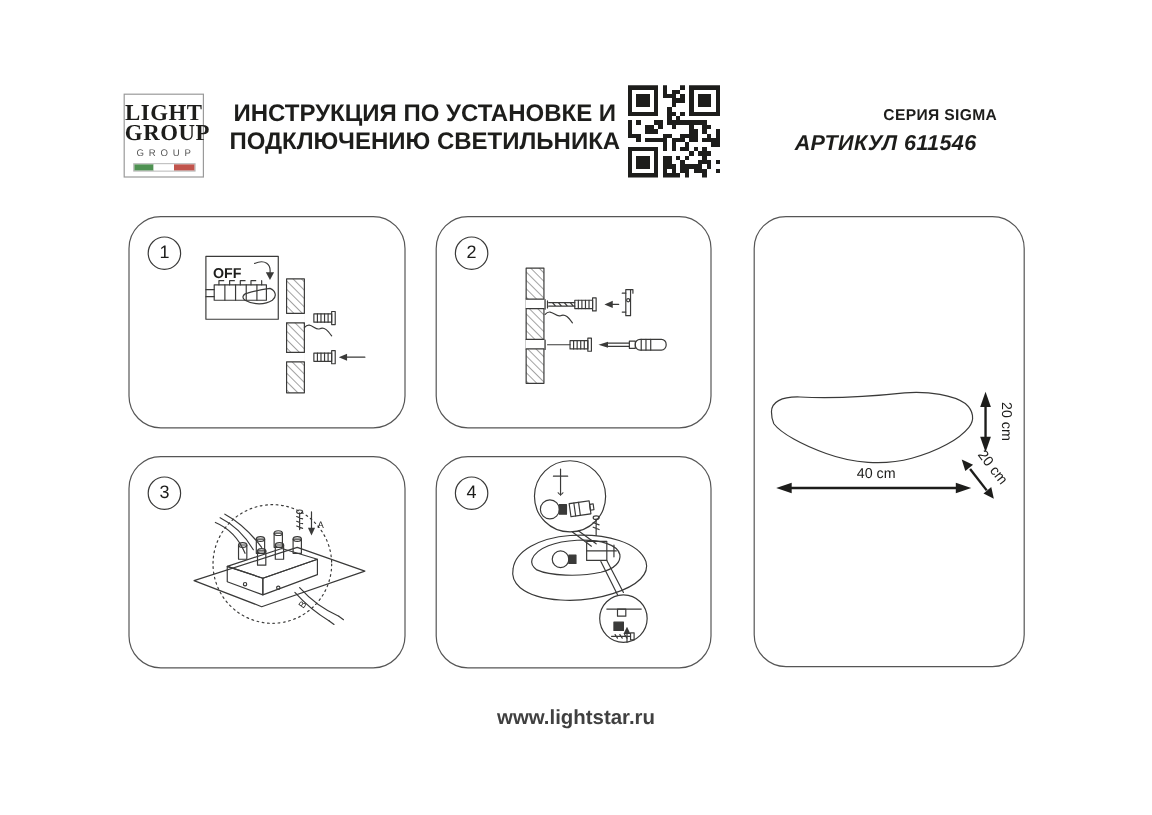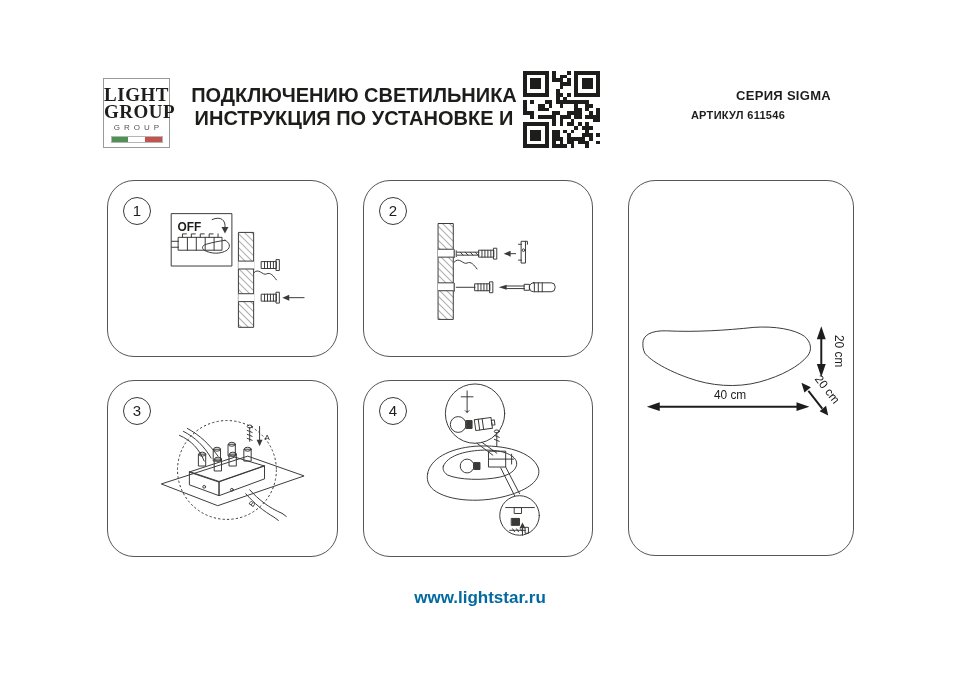--- a/index.html
+++ b/index.html
@@ -16,35 +16,35 @@
              display:flex;box-sizing:content-box;}
   .logo-flag span{flex:1;height:100%;}
   .flag-green{background:#4e9152;}
   .flag-white{background:#ffffff;}
   .flag-red{background:#c1544c;}
   .title{position:absolute;left:180px;top:84px;width:348px;text-align:center;
          font-size:20px;font-weight:700;line-height:23px;color:#1d1d1b;}
   .qr{position:absolute;left:523px;top:71px;width:77px;height:77px;}
   .product-head{position:absolute;left:645px;top:88px;width:186px;text-align:center;}
   .series{font-size:13px;font-weight:700;letter-spacing:.3px;text-align:right;}
-  .article{font-size:11px;font-weight:700;margin-top:6px;letter-spacing:.3px;}
+  .article{font-size:18px;font-weight:700;margin-top:6px;letter-spacing:.3px;font-style:italic;}
   
   .panel{position:absolute;border:1px solid #565656;border-radius:27px;box-sizing:border-box;background:#fff;}
   .p1{left:107px;top:180px;width:231px;height:177px;}
   .p2{left:363px;top:180px;width:230px;height:177px;}
   .p3{left:107px;top:380px;width:231px;height:177px;}
   .p4{left:363px;top:380px;width:230px;height:177px;}
   .pr{left:628px;top:180px;width:226px;height:376px;}
   .step-num{position:absolute;left:15px;top:16px;width:26px;height:26px;border:1.2px solid #3a3a39;
             border-radius:50%;text-align:center;line-height:26px;font-size:15px;color:#1d1d1b;}
   .art{position:absolute;left:0;top:0;width:100%;height:100%;}
   svg text{font-family:"Liberation Sans",sans-serif;fill:#1d1d1b;}
   
   .footer{position:absolute;left:0;top:588px;width:960px;text-align:center;
-          font-size:17px;font-weight:700;color:#0369a1;}
+          font-size:17px;font-weight:700;color:#404040;}
 </style>
 </head>
 <body>
 
 <div class="page">
 
   <svg width="0" height="0" style="position:absolute">
     <defs>
       <pattern id="hatch" patternUnits="userSpaceOnUse" width="5" height="5" patternTransform="rotate(-45)">
         <line x1="0" y1="0" x2="0" y2="5" stroke="#3a3a39" stroke-width="0.8"></line>
@@ -57,22 +57,22 @@
     <div class="logo-word">GROUP</div>
     <div class="logo-group">GROUP</div>
     <div class="logo-flag">
       <span class="flag-green"></span>
       <span class="flag-white"></span>
       <span class="flag-red"></span>
     </div>
   </div>
 
   <div class="title">
+    <div>ИНСТРУКЦИЯ ПО УСТАНОВКЕ И</div>
     <div>ПОДКЛЮЧЕНИЮ СВЕТИЛЬНИКА</div>
-    <div>ИНСТРУКЦИЯ ПО УСТАНОВКЕ И</div>
   </div>
 
   <svg id="qr-svg" class="qr" viewBox="0 0 21 21" shape-rendering="crispEdges" fill="#1d1d1b">
       <rect x="8" y="0" width="1" height="1"></rect>
       <rect x="12" y="0" width="1" height="1"></rect>
       <rect x="8" y="1" width="1" height="1"></rect>
       <rect x="10" y="1" width="1" height="1"></rect>
       <rect x="11" y="1" width="1" height="1"></rect>
       <rect x="8" y="2" width="1" height="1"></rect>
       <rect x="9" y="2" width="1" height="1"></rect>

